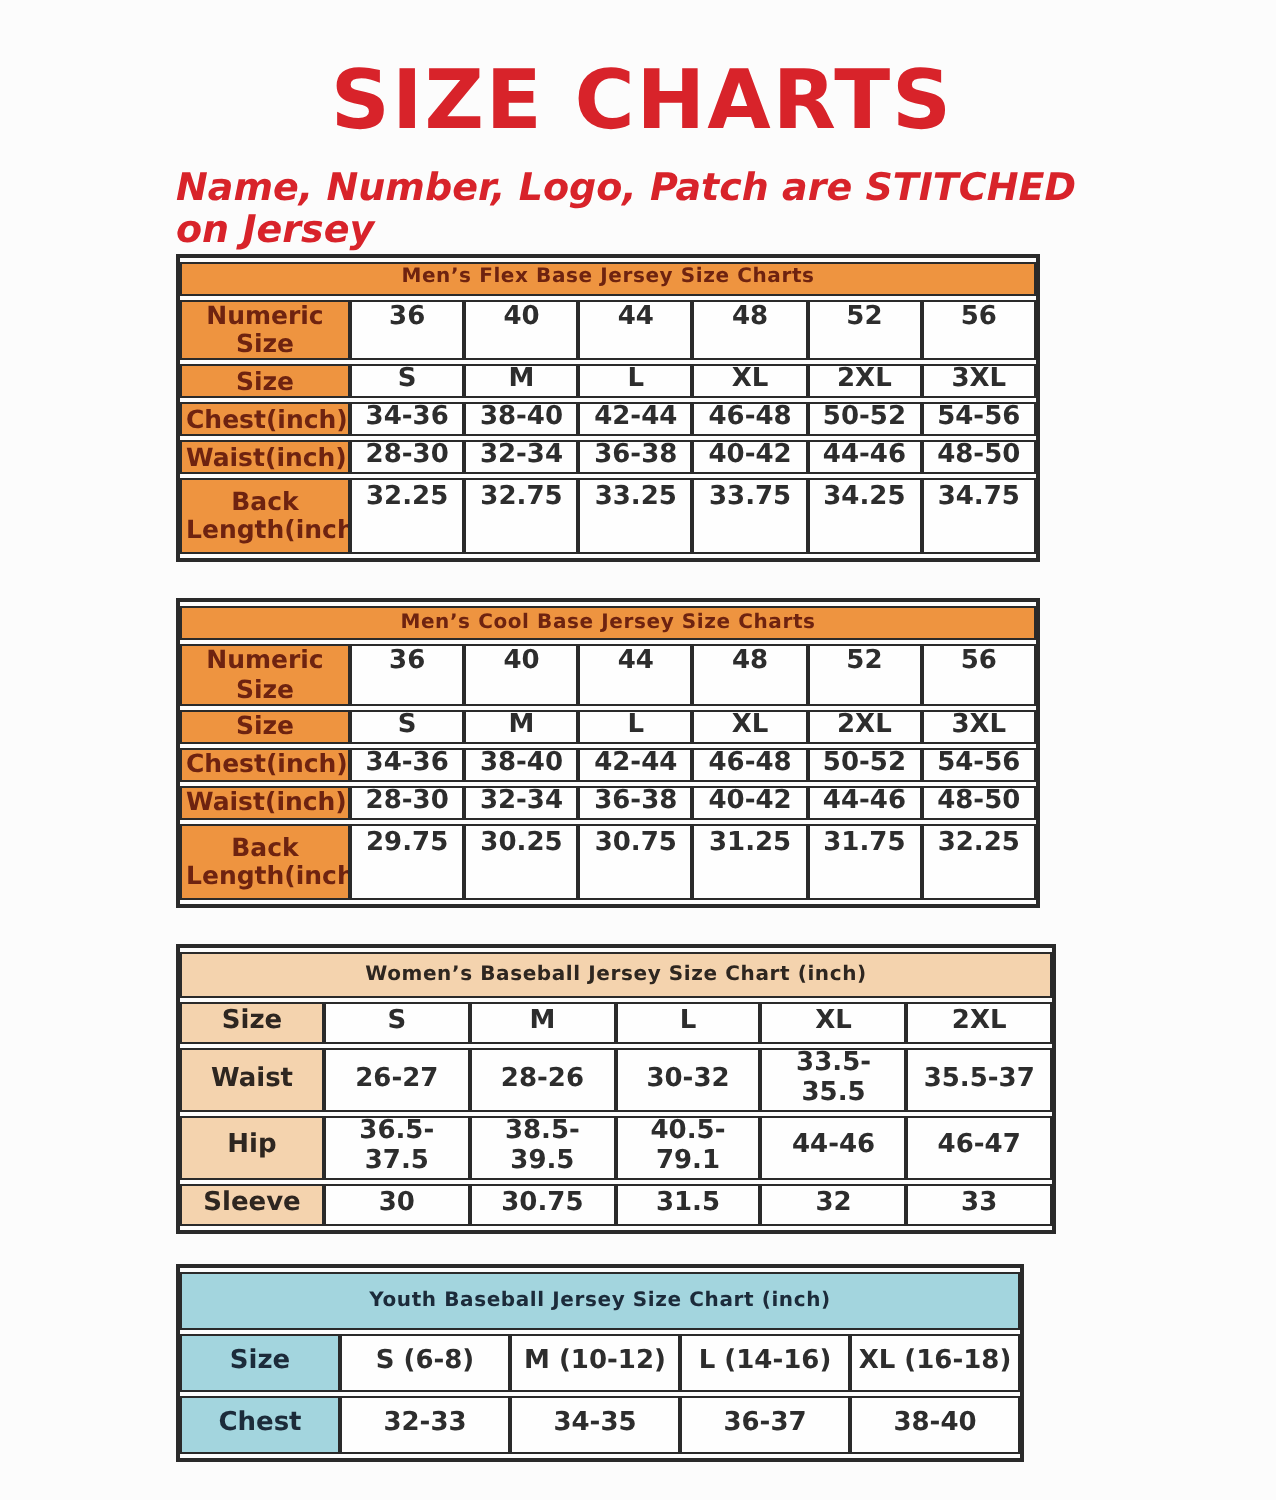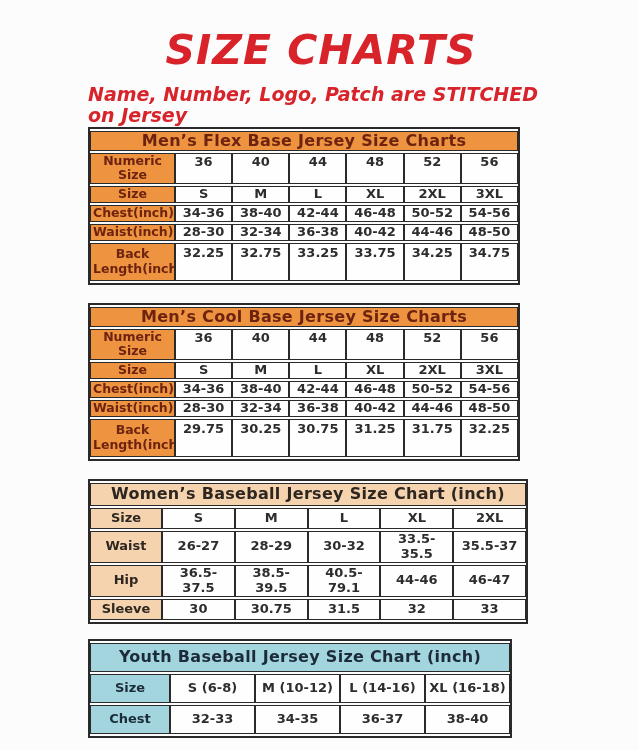--- a/index.html
+++ b/index.html
@@ -18,21 +18,20 @@
   }
   .content {
     margin-left: 88px;
     width: 466px;
   }
   .main-title {
     margin: 0 0 10px 0;
     text-align: center;
     font-size: 41px;
     font-weight: bold;
-    font-style: italic;
     letter-spacing: 1px;
     color: var(--title_red, #d8232a);
   }
   .subtitle {
     font-size: 19px;
     font-weight: bold;
     font-style: italic;
     line-height: 1.12;
     color: var(--title_red, #d8232a);
     margin-bottom: 0;
@@ -49,21 +48,21 @@
     text-align: center;
     vertical-align: middle;
     font-weight: bold;
     font-size: 13px;
     color: var(--cell_text, #2d2d2d);
     padding: 0 2px;
     overflow: hidden;
     line-height: 1.15;
   }
   table.size-table td.band {
-    font-size: 16px;
+    font-size: 10px;
     letter-spacing: 0.3px;
     text-align: center;
   }
   table.size-table td.val { background: #fefefe; }
 
   
   .theme-orange { width: 432px; margin-bottom: 18px; }
   .theme-orange col.label-col { width: 85px; }
   .theme-orange td.band {
     background: var(--band_orange, #ee9440);
@@ -260,21 +259,21 @@
               <td class="label">Size</td>
               <td class="val">S</td>
               <td class="val">M</td>
               <td class="val">L</td>
               <td class="val">XL</td>
               <td class="val">2XL</td>
             </tr>
             <tr>
               <td class="label">Waist</td>
               <td class="val">26-27</td>
-              <td class="val">28-29</td>
+              <td class="val">28-26</td>
               <td class="val">30-32</td>
               <td class="val">33.5-35.5</td>
               <td class="val">35.5-37</td>
             </tr>
             <tr>
               <td class="label">Hip</td>
               <td class="val">36.5-37.5</td>
               <td class="val">38.5-39.5</td>
               <td class="val">40.5-79.1</td>
               <td class="val">44-46</td>

